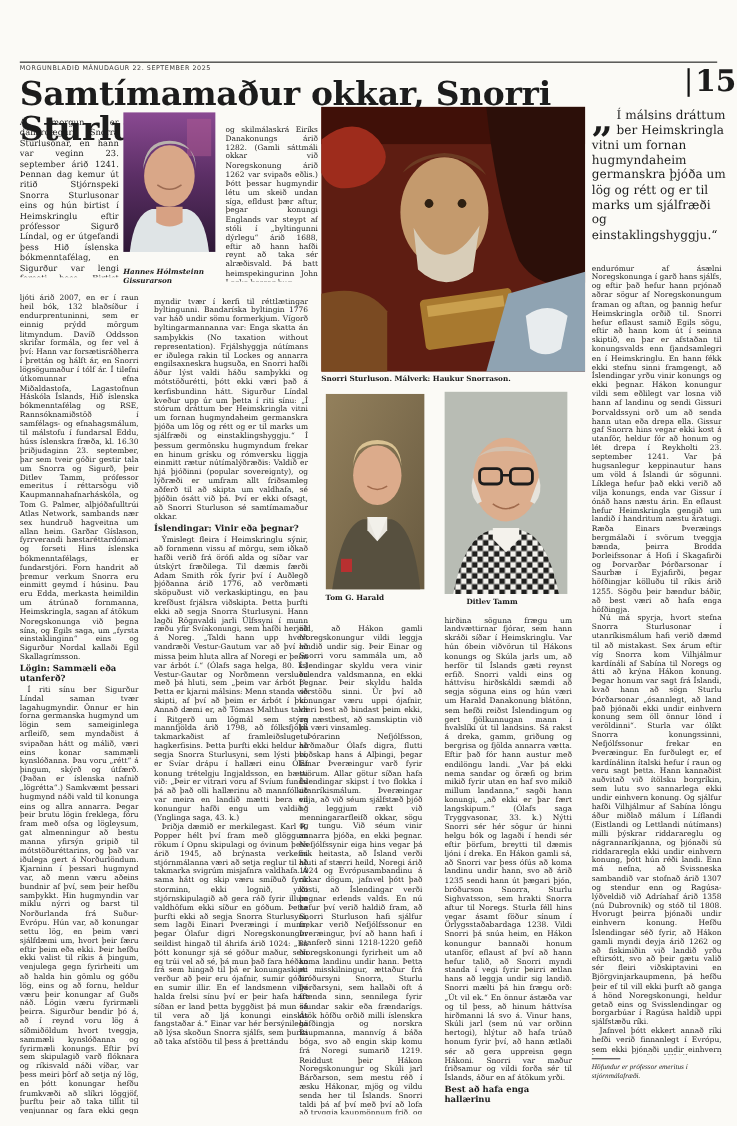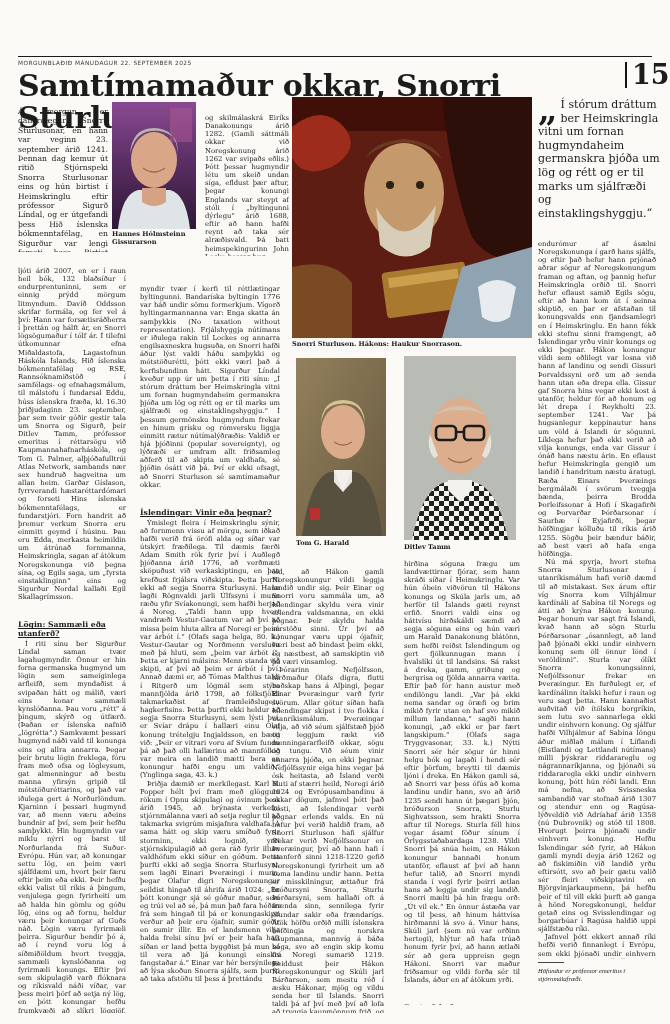--- a/index.html
+++ b/index.html
@@ -9,36 +9,36 @@
   .hdr-rule{left:18px;top:56px;width:634px;height:1px;background:#1a1a1a;}
   .edition{left:18px;top:60px;font-family:"DejaVu Sans",sans-serif;font-size:5.8px;
            letter-spacing:.5px;color:#3a3a3a;}
   .pageno{left:625px;top:62px;border-left:2px solid #111;padding-left:5px;
           font-weight:bold;font-size:27px;line-height:26px;}
   .headline{left:18px;top:70px;width:600px;font-weight:bold;font-size:30px;
             letter-spacing:-.3px;line-height:32px;}
   .bodytext{font-size:6.8px;line-height:8.15px;text-align:justify;overflow:hidden;}
   .bodytext p{margin:0;text-indent:7px;}
   .bodytext p:first-child{text-indent:0;margin-top:12px;}
-  .bodytext h3{margin:20px 0 1px;font-size:7.7px;line-height:8.6px;text-indent:0;
-               font-weight:bold;text-align:left;text-decoration:underline;}
+  .bodytext h3{margin:3px 0 1px;font-size:7.7px;line-height:8.6px;text-indent:0;
+               font-weight:bold;text-align:left;}
   .lead{left:18px;top:107px;width:90px;height:145px;font-size:7.6px;line-height:9.4px;
         text-align:justify;overflow:hidden;}
   .col1{left:18px;top:255px;width:108px;height:758px;}
   .colC{left:205px;top:102px;width:84px;height:154px;}
-  .col2{left:140px;top:273px;width:140px;height:737px;}
+  .col2{left:140px;top:258px;width:140px;height:737px;}
   .col3{left:272px;top:556px;width:112px;height:457px;}
   .col4{left:404px;top:548px;width:116px;height:457px;}
   .col5{left:538px;top:228px;width:118px;height:731px;}
   .photo{display:block;}
   .caption{font-weight:bold;font-size:6.6px;line-height:7.8px;text-align:left;}
-  .cap-hannes{left:112px;top:231px;width:84px;}
+  .cap-hannes{left:112px;top:244px;width:84px;font-style:italic;}
   .cap-painting{left:292px;top:341px;width:240px;}
   .cap-tom{left:296px;top:540px;width:90px;}
-  .cap-ditlev{left:404px;top:544px;width:112px;}
+  .cap-ditlev{left:424px;top:544px;width:112px;}
   .pullquote{left:538px;top:98px;width:122px;height:124px;font-size:11px;
              line-height:13.6px;font-weight:500;}
   .pullquote .qmark{float:left;font-size:34px;line-height:10px;font-weight:bold;
                     margin:6px 3px 0 0;}
   .footer-rule{left:538px;top:962px;width:26px;height:1px;background:#444;}
   .author-footer{left:538px;top:967px;width:118px;font-style:italic;font-size:6.6px;
                  line-height:8px;font-family:Liberation Serif, serif;}
 </style>
 </head>
 <body>
@@ -96,24 +96,24 @@
     <path d="M84 110 Q112 160 144 108 L138 150 Q112 170 88 148 Z" fill="#d8cdb8"></path>
     <path d="M74 60 Q112 30 150 62 Q140 44 112 42 Q84 44 74 60 Z" fill="#6b3a22"></path>
     <circle cx="98" cy="88" r="4" fill="#2e2012"></circle>
       <circle cx="128" cy="88" r="4" fill="#2e2012"></circle>
     <rect x="92" y="170" width="84" height="46" rx="4" fill="#a8792f" transform="rotate(-8 134 193)"></rect>
     <rect x="98" y="176" width="70" height="10" fill="#caa04e" transform="rotate(-8 134 193)"></rect>
     <path d="M170 170 L240 150 L240 241 L150 241 Z" fill="#8fa3b2"></path>
     <path d="M186 190 q20 -14 38 0 l-6 30 q-14 10 -28 0 Z" fill="#e8ecee"></path>
     <path d="M0 170 q40 -10 60 16 L60 241 L0 241 Z" fill="#7a4a22"></path>
   </svg>
-  <div class="abs caption cap-painting">Snorri Sturluson. Hákons: Haukur Snorrason.</div>
+  <div class="abs caption cap-painting">Snorri Sturluson. Málverk: Haukur Snorrason.</div>
 
   <div class="abs pullquote">
-    <span class="qmark">„</span><span>Í stórum dráttum ber Heimskringla vitni um fornan hugmyndaheim germanskra þjóða um lög og rétt og er til marks um sjálfræði og einstaklingshyggju.“</span>
+    <span class="qmark">„</span><span>Í málsins dráttum ber Heimskringla vitni um fornan hugmyndaheim germanskra þjóða um lög og rétt og er til marks um sjálfræði og einstaklingshyggju.“</span>
   </div>
 
   <div class="abs bodytext col5">
       <p>endurómur af ásælni Noregskonunga í garð hans sjálfs, og eftir það hefur hann prjónað aðrar sögur af Noregskonungum framan og aftan, og þannig hefur Heimskringla orðið til. Snorri hefur eflaust samið Egils sögu, eftir að hann kom út í seinna skiptið, en þar er afstaðan til konungsvalds enn fjandsamlegri en í Heimskringlu. En hann fékk ekki stefnu sinni framgengt, að Íslendingar yrðu vinir konungs og ekki þegnar. Hákon konungur vildi sem eðlilegt var losna við hann af landinu og sendi Gissuri Þorvaldssyni orð um að senda hann utan eða drepa ella. Gissur gaf Snorra hins vegar ekki kost á utanför, heldur fór að honum og lét drepa í Reykholti 23. september 1241. Var þá hugsanlegur keppinautur hans um völd á Íslandi úr sögunni. Líklega hefur það ekki verið að vilja konungs, enda var Gissur í ónáð hans næstu árin. En eflaust hefur Heimskringla gengið um landið í handritum næstu áratugi. Ræða Einars Þveræings bergmálaði í svörum tveggja bænda, þeirra Brodda Þorleifssonar á Hofi í Skagafirði og Þorvarðar Þórðarsonar í Saurbæ í Eyjafirði, þegar höfðingjar kölluðu til ríkis árið 1255. Sögðu þeir bændur báðir, að best væri að hafa enga höfðingja.</p>
       <p>Nú má spyrja, hvort stefna Snorra Sturlusonar í utanríkismálum hafi verið dæmd til að mistakast. Sex árum eftir víg Snorra kom Vilhjálmur kardínáli af Sabína til Noregs og átti að krýna Hákon konung. Þegar honum var sagt frá Íslandi, kvað hann að sögn Sturlu Þórðarsonar „ósannlegt, að land það þjónaði ekki undir einhvern konung sem öll önnur lönd í veröldinni“. Sturla var ólíkt Snorra konungssinni, Nefjólfssonur frekar en Þveræingur. En furðulegt er, ef kardínálinn ítalski hefur í raun og veru sagt þetta. Hann kannaðist auðvitað við ítölsku borgríkin, sem lutu svo sannarlega ekki undir einhvern konung. Og sjálfur hafði Vilhjálmur af Sabína löngu áður miðlað málum í Líflandi (Eistlandi og Lettlandi nútímans) milli þýskrar riddarareglu og nágrannaríkjanna, og þjónaði sú riddararegla ekki undir einhvern konung, þótt hún réði landi. Enn má nefna, að Svissneska sambandið var stofnað árið 1307 og stendur enn og Ragúsa-lýðveldið við Adríahaf árið 1358 (nú Dubrovnik) og stóð til 1808. Hvorugt þeirra þjónaði undir einhvern konung. Hefðu Íslendingar séð fyrir, að Hákon gamli myndi deyja árið 1262 og að fiskimiðin við landið yrðu eftirsótt, svo að þeir gætu valið sér fleiri viðskiptavini en Björgvinjarkaupmenn, þá hefðu þeir ef til vill ekki þurft að ganga á hönd Noregskonungi, heldur getað eins og Svisslendingar og borgarbúar í Ragúsa haldið uppi sjálfstæðu ríki.</p>
       <p>Jafnvel þótt ekkert annað ríki hefði verið finnanlegt í Evrópu, sem ekki þjónaði undir einhvern konung, gerði Vilhjálmur af Sabína alkunna rökvillu, sem kallast argumentum ad populum: Úr því að allir aðrir gera eitthvað, þurfum við að gera það líka. Þá er hollt að líta til Snorra Sturlusonar, sem lýsti eins og Sigurður Líndal túlkar hann af skilningi og þekkingu sérstöðu Íslands. Enn á sú kenning Snorra við, hvort sem erlendir valdsmenn sitja í Björgvin eða Brussel, að Íslendingar eiga að vera vinir þeirra, en ekki þegnar.</p>
     </div>
 
   <svg class="abs photo" style="left:296px;top:358px;" width="90" height="178">
     <defs>

